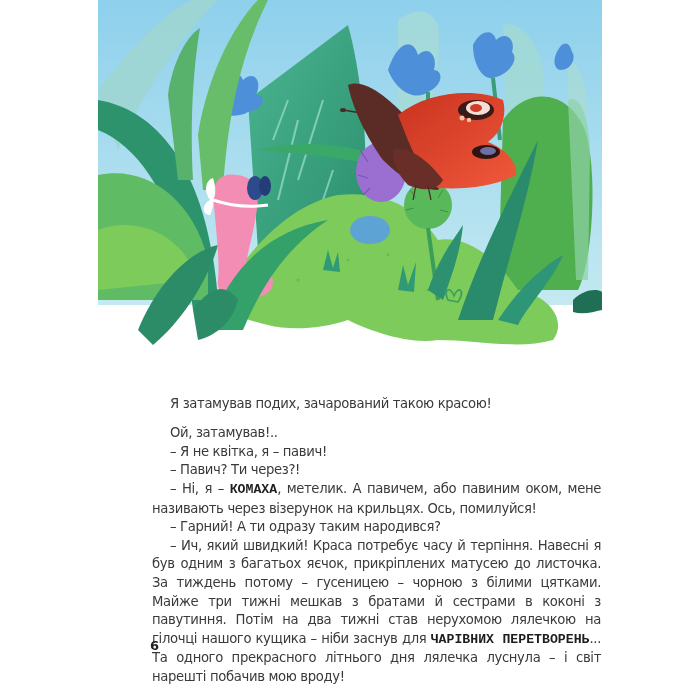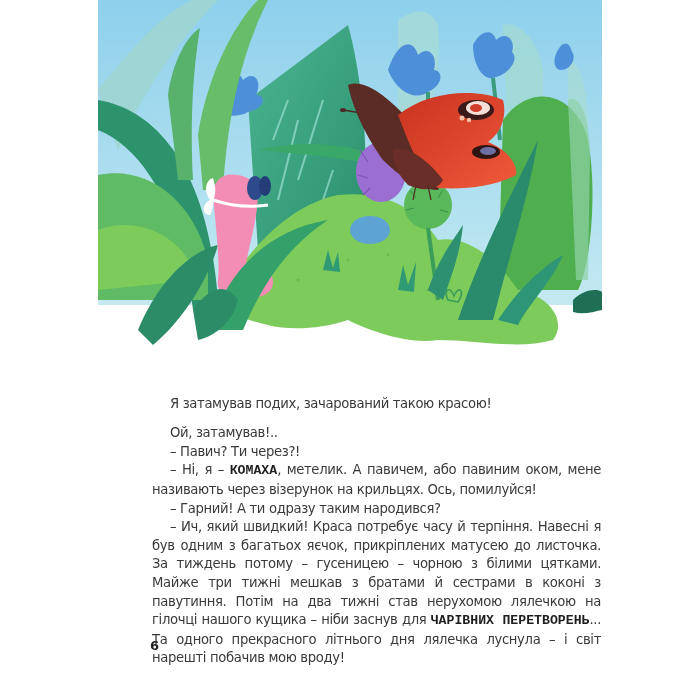--- a/index.html
+++ b/index.html
@@ -153,20 +153,21 @@
         <path d="M295 150 C310 145 330 160 345 180 C340 190 325 192 310 185 C300 175 293 160 295 150 Z" fill="#6a2e28"></path>
         <line x1="318" y1="185" x2="315" y2="200" stroke="#4a2a26" stroke-width="1.2"></line>
         <line x1="330" y1="186" x2="333" y2="200" stroke="#4a2a26" stroke-width="1.2"></line>
       </g>
     </svg>
   </div>
 
   <div class="text-block">
     <p class="para"><span>Я затамував подих, зачарований такою красою!</span></p>
     <p class="para gap"><span>Ой, затамував!..</span></p>
+    <p class="para"><span>– Я не квітка, я – павич!</span></p>
     <p class="para"><span>– Павич? Ти через?!</span></p>
     <p class="para"><span>– Ні, я – </span><span class="bold">КОМАХА</span><span>, метелик. А павичем, або павиним оком, мене називають через візерунок на крильцях. Ось, помилуйся!</span></p>
     <p class="para"><span>– Гарний! А ти одразу таким народився?</span></p>
     <p class="para"><span>– Ич, який швидкий! Краса потребує часу й терпіння. Навесні я був одним з багатьох яєчок, прикріплених матусею до листочка. За тиждень потому – гусеницею – чорною з білими цятками. Майже три тижні мешкав з братами й сестрами в коконі з павутиння. Потім на два тижні став нерухомою лялечкою на гілочці нашого кущика – ніби заснув для </span><span class="bold">ЧАРІВНИХ ПЕРЕТВОРЕНЬ</span><span>... Та одного прекрасного літнього дня лялечка луснула – і світ нарешті побачив мою вроду!</span></p>
   </div>
 
   <div class="page-number">6</div>
 </div>
 
 </body></html>

